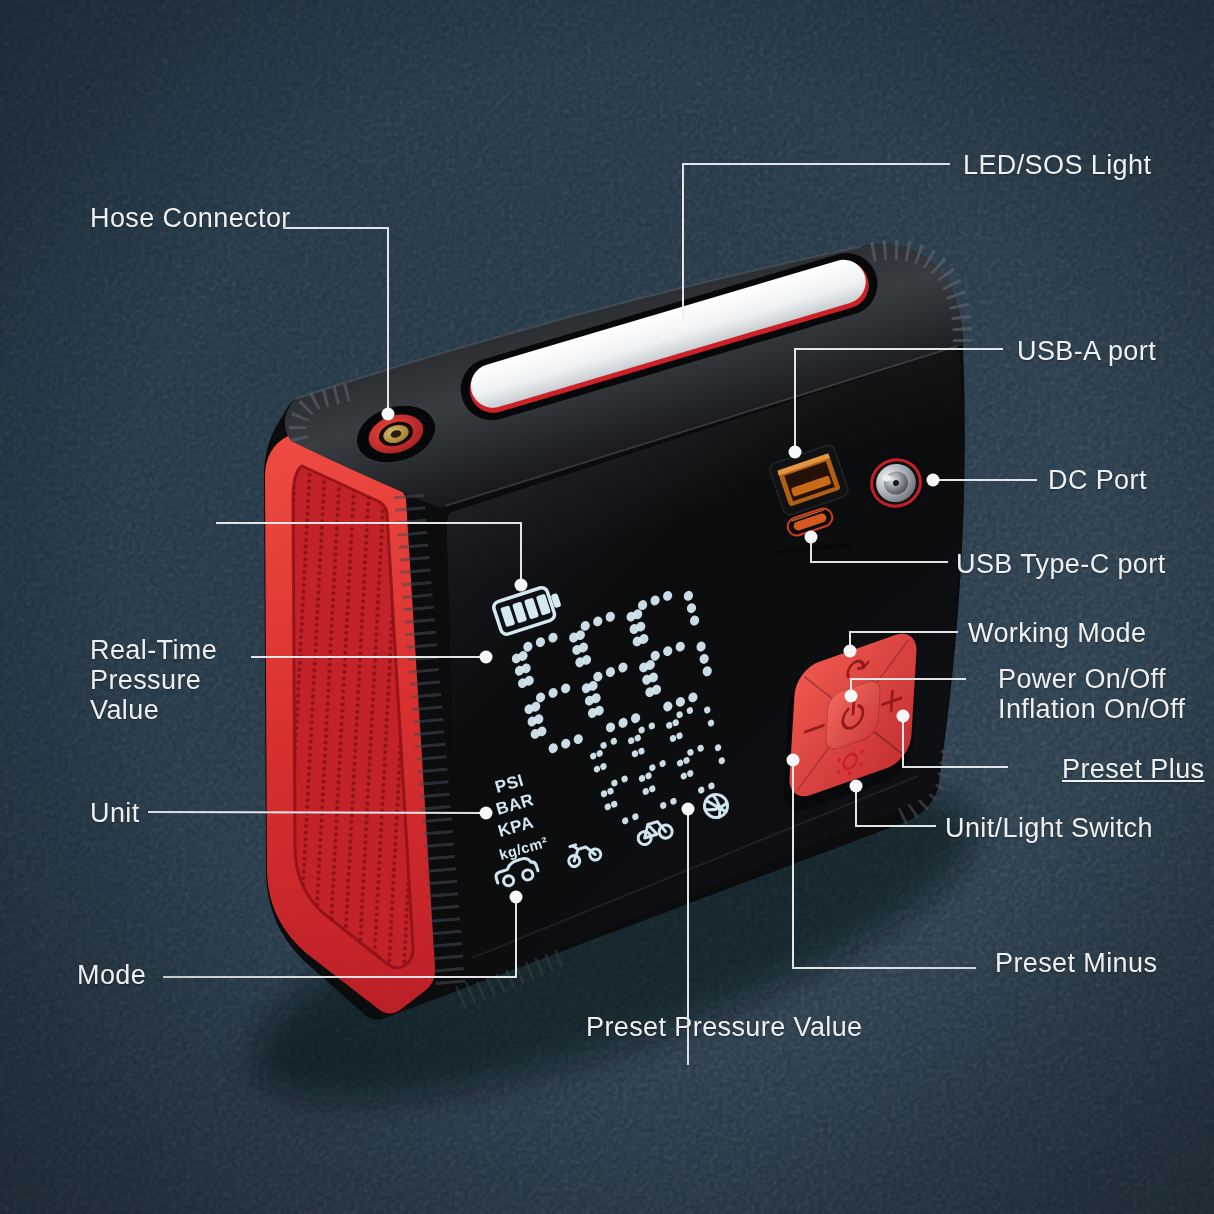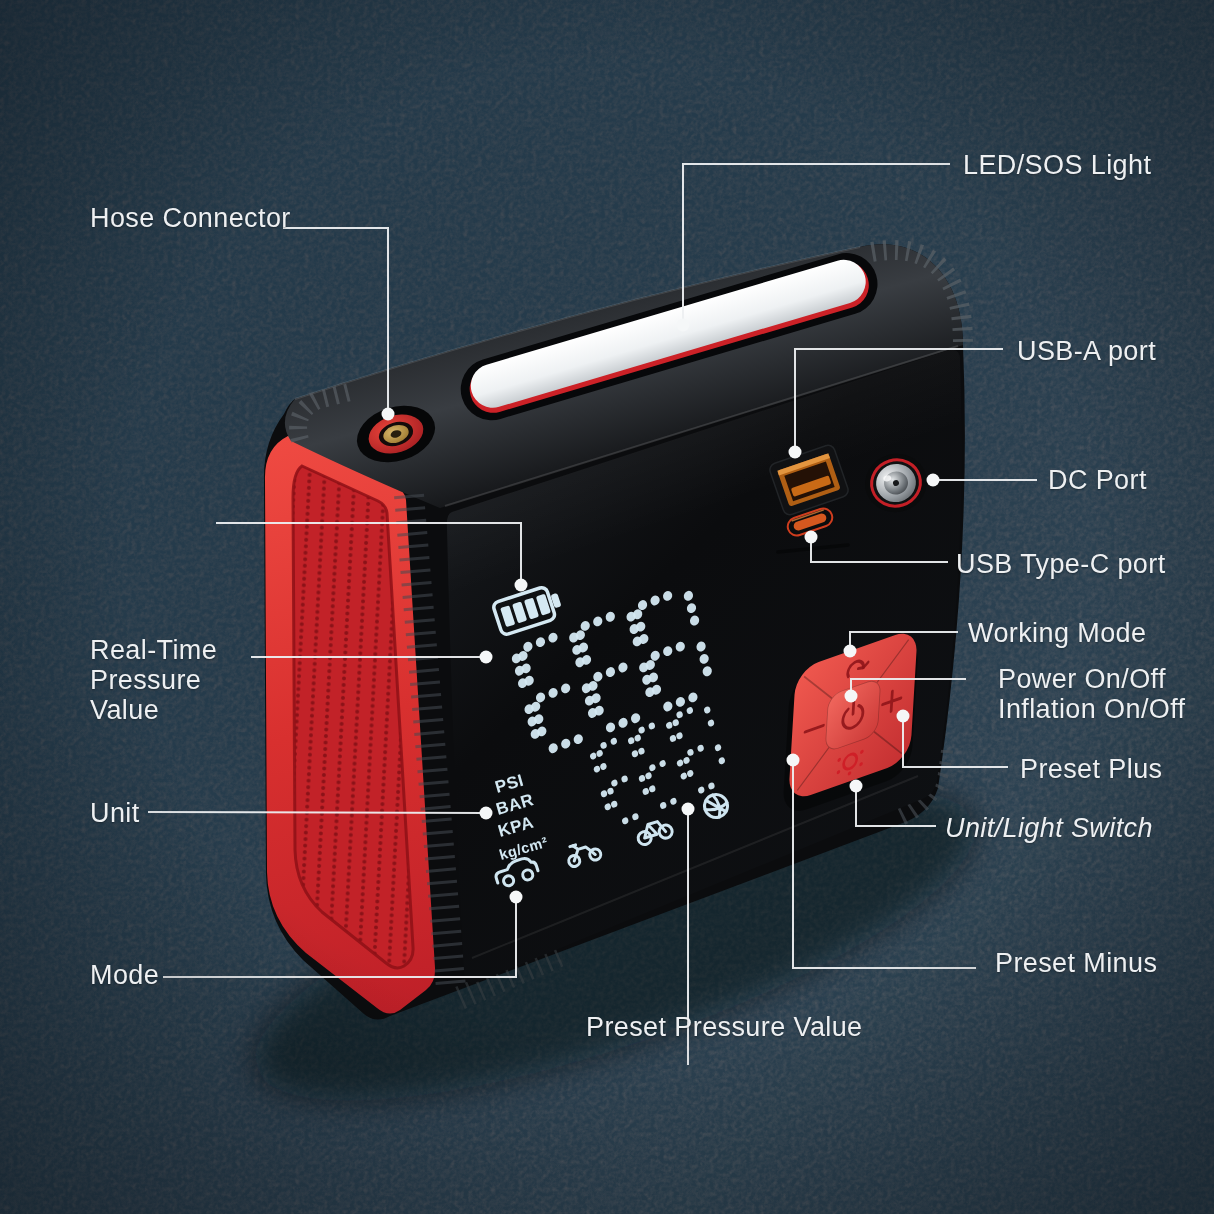--- a/index.html
+++ b/index.html
@@ -363,20 +363,20 @@
 <div class="callout" style="left:963px;top:150px;text-align:right;">LED/SOS Light</div>
 <div class="callout" style="left:1017px;top:336px;">USB-A port</div>
 <div class="callout" style="left:1048px;top:465px;">DC Port</div>
 <div class="callout" style="left:956px;top:549px;">USB Type-C port</div>
 <div class="callout" style="left:968px;top:618px;">Working Mode</div>
 <div class="callout" style="left:998px;top:664px;width:186px;text-align:left;">
   <div>Power On/Off</div>
   <div>Inflation On/Off</div>
 </div>
 <div class="callout wrap" style="left:90px;top:635px;width:180px;">Real-Time Pressure Value</div>
-<div class="callout" style="left:1020px;top:754px;">Preset Plus</div>
-<div class="callout" style="left:945px;top:813px;font-style:italic;">Unit/Light Switch</div>
+<div class="callout" style="left:1062px;top:754px;text-decoration:underline;">Preset Plus</div>
+<div class="callout" style="left:945px;top:813px;">Unit/Light Switch</div>
 <div class="callout" style="left:90px;top:798px;">Unit</div>
-<div class="callout" style="left:90px;top:960px;">Mode</div>
+<div class="callout" style="left:77px;top:960px;">Mode</div>
 <div class="callout" style="left:995px;top:948px;">Preset Minus</div>
 <div class="callout" style="left:586px;top:1012px;">Preset Pressure Value</div>
 
 </div>
 
 </body></html>

